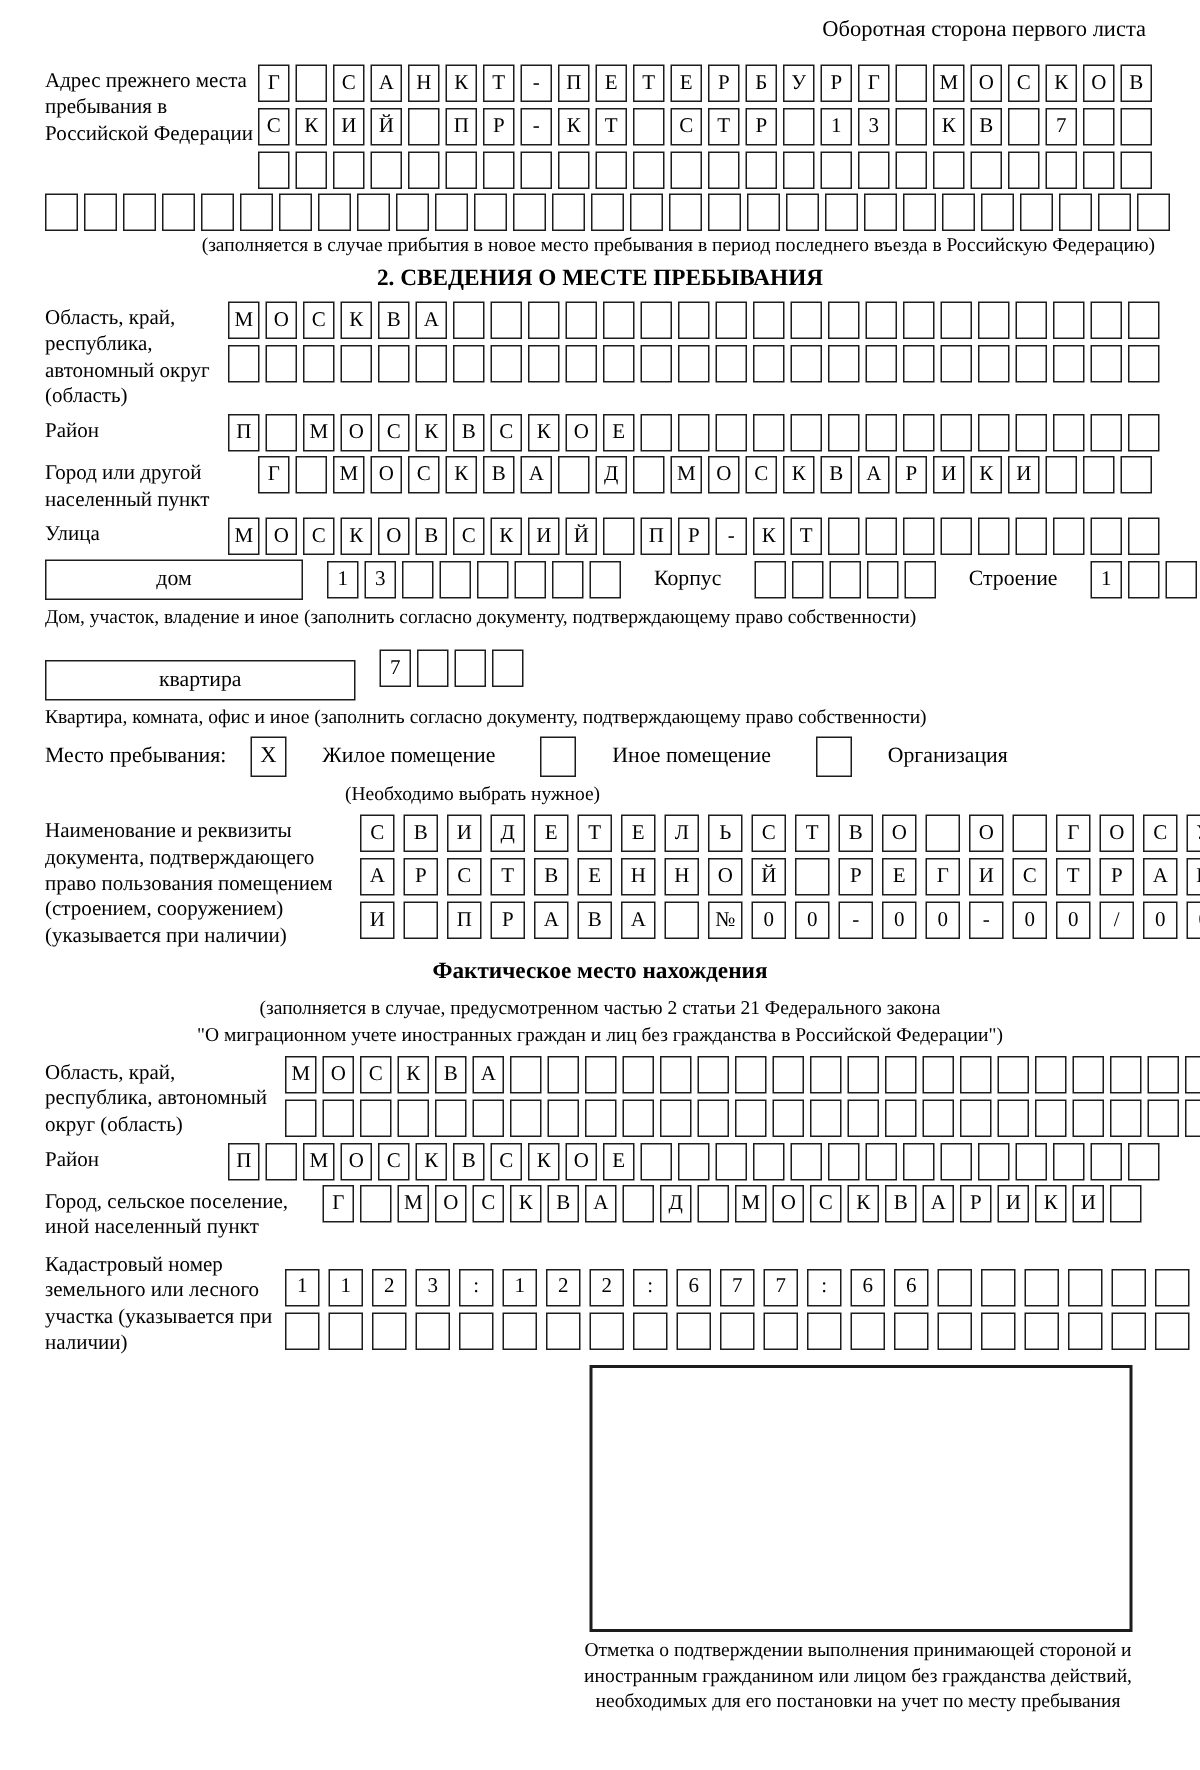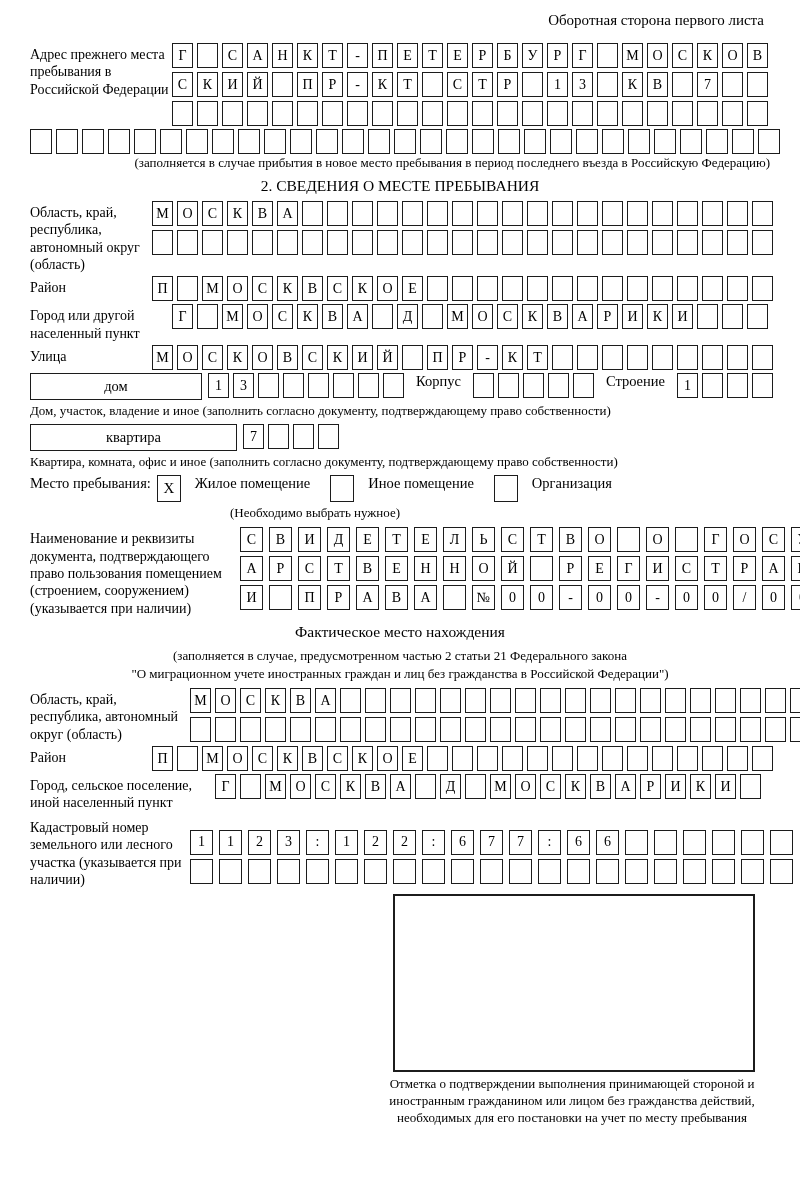--- a/index.html
+++ b/index.html
@@ -23,28 +23,28 @@
     width:19px; height:23px; border:1.6px solid #1c1c1c; box-sizing:content-box;
     display:flex; align-items:center; justify-content:center;
     font-size:14px; flex-shrink:0; background:#fff;
   }
   .cells.wide .cell { width:20px; }
   .cells.roomy { gap:6px; }
   .cells.roomy .cell { width:21px; }
 
   .caption { font-size:13px; margin:1px 0 5px 0; }
   .center { text-align:right; }
-  .sec-title { text-align:center; font-weight:normal; font-size:15.5px; margin:6px 0 6px 0; }
-
-  .inline-row { display:flex; align-items:flex-start; gap:6px; font-size:14.5px; margin-bottom:3px; }
+  .sec-title { text-align:center; font-weight:bold; font-size:15.5px; margin:6px 0 6px 0; }
+
+  .inline-row { display:flex; align-items:center; gap:16px; font-size:14.5px; margin-bottom:3px; }
   .fieldbox {
     border:1.6px solid #1c1c1c; height:25px; display:flex;
     align-items:center; justify-content:center; font-size:14.5px; flex-shrink:0; background:#fff;
   }
-  .dom-box { width:170px; } .kv-box { width:205px; }
+  .dom-box { width:170px; } .kv-box { width:205px;margin-top:16px; }
   .inline-lbl { padding:0 6px; }
 
   .chk {
     width:22px; height:25px; border:1.6px solid #1c1c1c;
     display:flex; align-items:center; justify-content:center;
     font-size:15px; flex-shrink:0; background:#fff;
   }
   .opt-lbl { font-size:14.5px; padding:0 14px 0 8px; }
   .small-note { font-size:13px; margin:0 0 6px 200px; }
 

